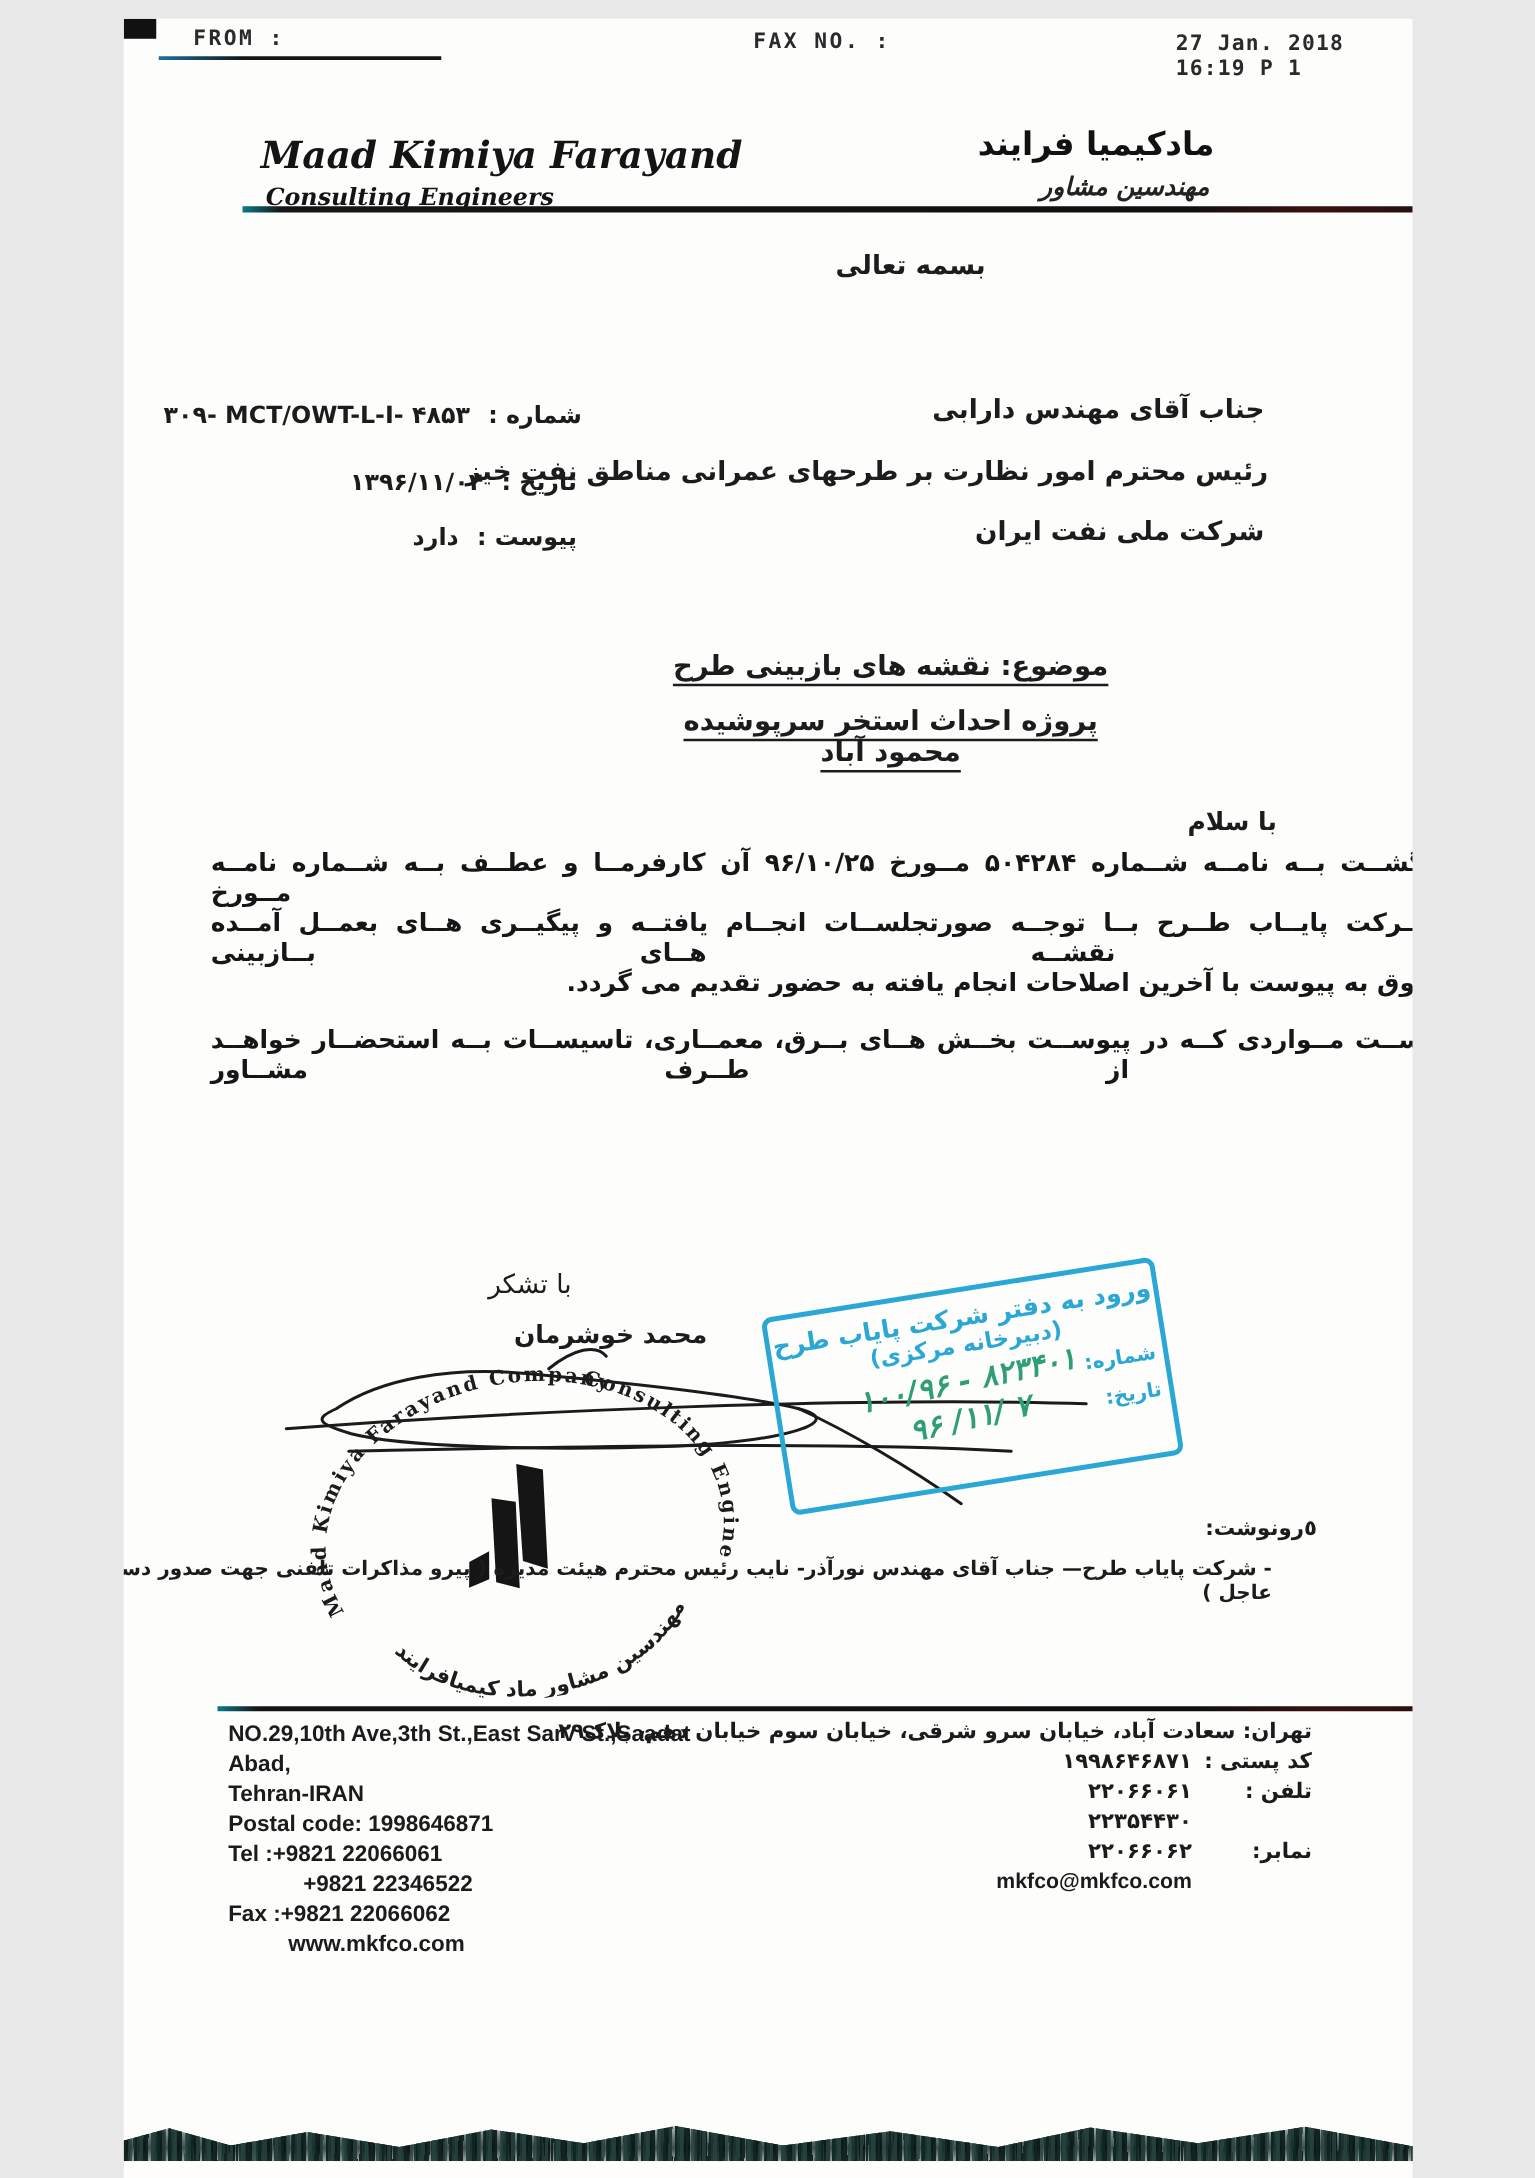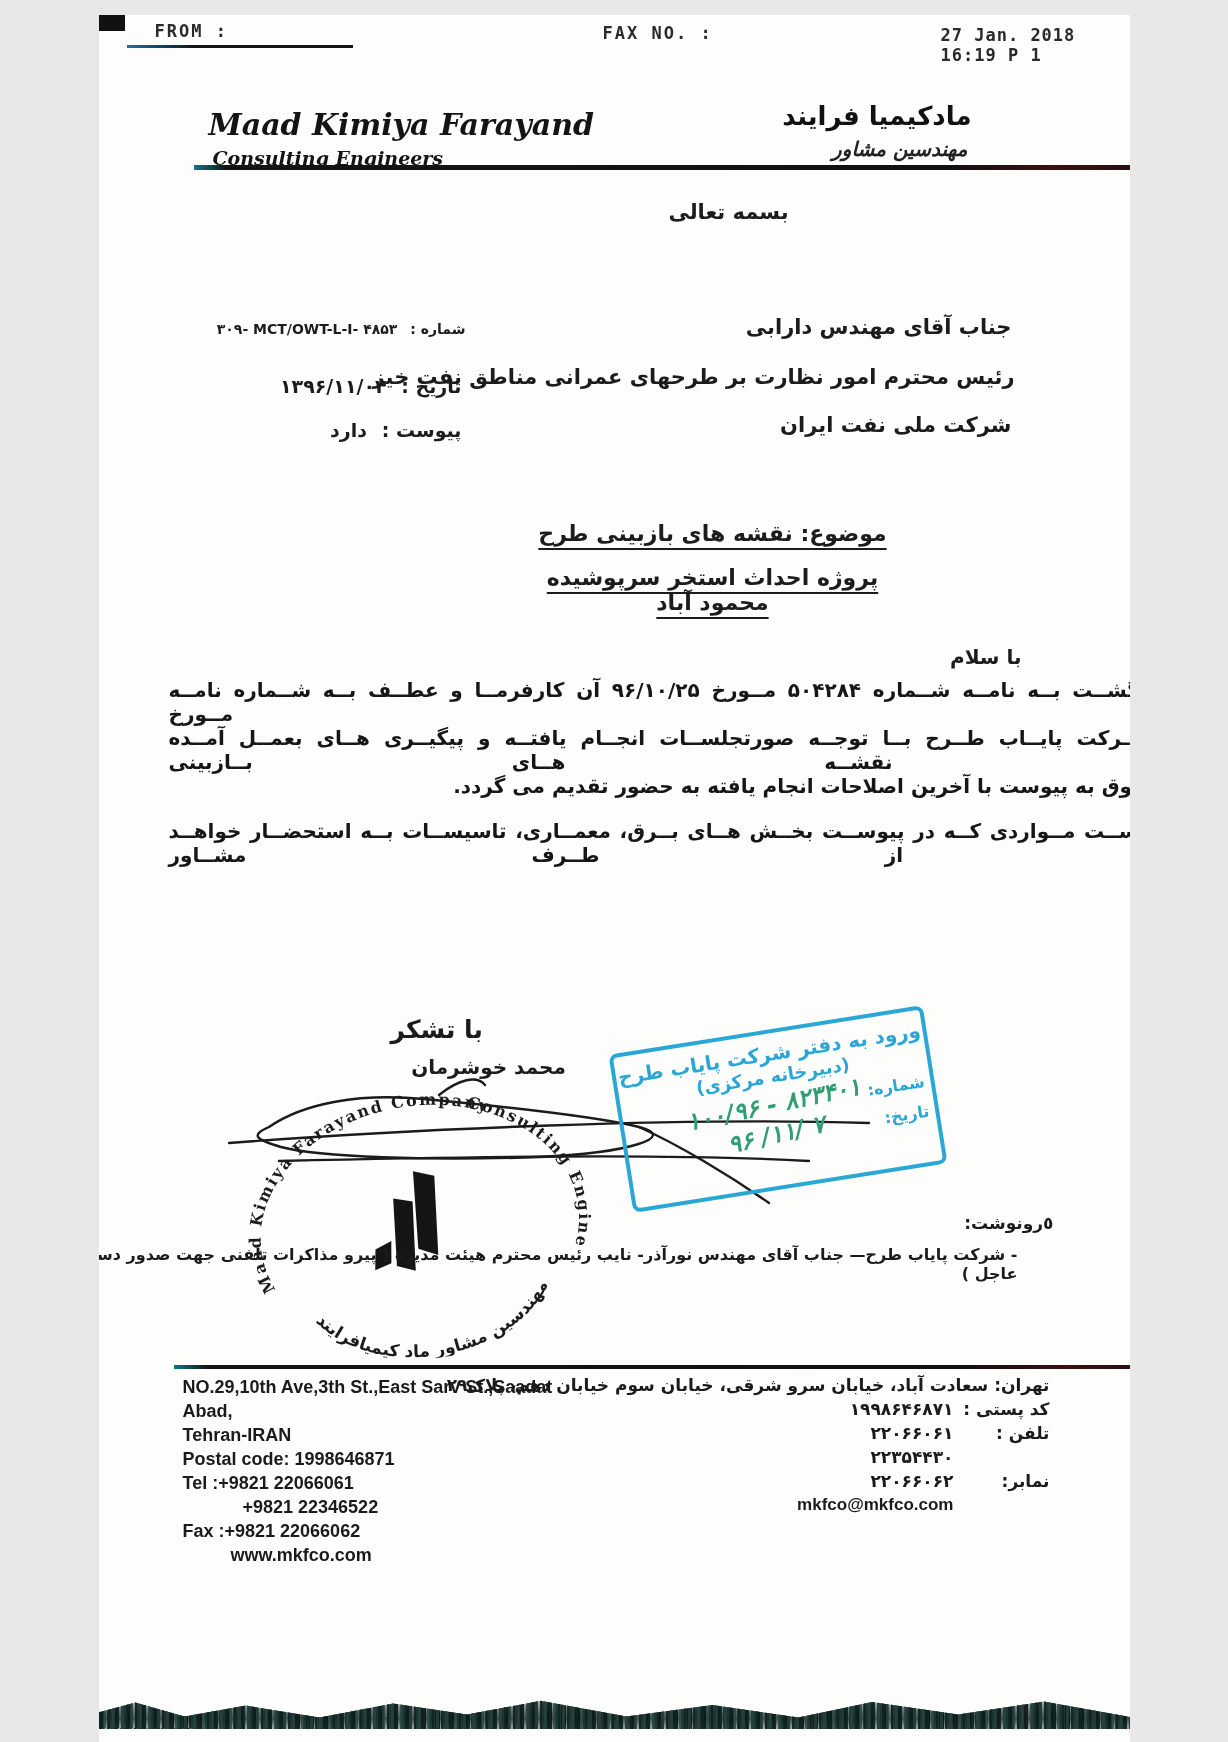--- a/index.html
+++ b/index.html
@@ -54,21 +54,21 @@
   </svg>
 
   <div class="abs rule" style="left:95px;top:150px;width:1042px;height:5px;"></div>
 
   <div class="abs fa" style="left:480px;top:185px;width:300px;text-align:center;font-size:21px;font-weight:bold;">بسمه تعالی</div>
 
   <div class="abs fa" style="right:118px;top:300px;font-size:21px;font-weight:bold;">جناب آقای مهندس دارابی</div>
   <div class="abs fa" style="right:115px;top:350px;font-size:21px;font-weight:bold;">رئیس محترم امور نظارت بر طرحهای عمرانی مناطق نفت خیز</div>
   <div class="abs fa" style="right:118px;top:398px;font-size:21px;font-weight:bold;">شرکت ملی نفت ایران</div>
 
-  <div class="abs fa" style="right:664px;top:306px;font-size:14px;font-weight:bold;white-space:nowrap;">
+  <div class="abs fa" style="right:664px;top:306px;font-size:19px;font-weight:bold;white-space:nowrap;">
     <span>شماره :</span>
     <span class="ltr" style="margin-right:8px;">۳۰۹- MCT/OWT-L-I- ۴۸۵۳</span>
   </div>
   <div class="abs fa" style="right:668px;top:360px;font-size:19px;font-weight:bold;white-space:nowrap;">
     <span>تاریخ :</span>
     <span class="ltr" style="margin-right:8px;">۱۳۹۶/۱۱/۰۴</span>
   </div>
   <div class="abs fa" style="right:668px;top:404px;font-size:19px;font-weight:bold;white-space:nowrap;">
     <span>پیوست :</span>
     <span style="margin-right:8px;">دارد</span>
@@ -77,21 +77,21 @@
   <div class="abs fa u2" style="left:424px;top:506px;width:380px;text-align:center;font-size:22px;font-weight:bold;">موضوع: نقشه های بازبینی طرح</div>
   <div class="abs fa u2" style="left:424px;top:550px;width:380px;text-align:center;font-size:22px;font-weight:bold;">پروژه احداث استخر سرپوشیده محمود آباد</div>
 
   <div class="abs fa" style="right:108px;top:630px;font-size:20px;font-weight:bold;">با سلام</div>
 
   <div class="bodyline just" style="top:663px;">احترامـاً، بازگشــت بــه نامــه شــماره ۵۰۴۲۸۴ مــورخ ۹۶/۱۰/۲۵ آن کارفرمــا و عطــف بــه شــماره نامــه ⁦۹۶-۸۲۲۸۲⁩ مــورخ</div>
   <div class="bodyline just" style="top:711px;">⁦77/۱۱/۰۳⁩ شــرکت پایــاب طــرح بــا توجــه صورتجلســات انجــام یافتــه و پیگیــری هــای بعمــل آمــده درخصــوص نقشــه هــای بــازبینی</div>
   <div class="bodyline" style="top:759px;text-align:right;">طرح پروژه فوق به پیوست با آخرین اصلاحات انجام یافته به حضور تقدیم می گردد.</div>
   <div class="bodyline just" style="top:804px;">لازم بــذکر اســت مــواردی کــه در پیوســت بخــش هــای بــرق، معمــاری، تاسیســات  بــه استحضــار خواهــد رســید. از طــرف مشــاور</div>
 
-  <div class="abs fa" style="left:292px;top:1000px;font-size:25px;font-weight:bold;">با تشکر</div>
+  <div class="abs fa" style="left:292px;top:1000px;font-size:21px;font-weight:normal;">با تشکر</div>
   <div class="abs fa" style="left:280px;top:1040px;width:220px;text-align:center;font-size:20px;font-weight:bold;">محمد خوشرمان</div>
 
   <svg class="abs" style="left:118px;top:1046px;transform:rotate(-9deg);" width="380" height="300" viewBox="0 0 380 300">
     <defs>
       <path id="arcTop" d="M 49,209 A 160,122 0 1 1 351,209" fill="none"></path>
       <path id="arcBot" d="M 78,238 A 132,96 0 0 0 322,238" fill="none"></path>
     </defs>
     <text font-family="DejaVu Serif, serif" font-size="16" font-weight="bold" fill="#1c1c1c" letter-spacing="2">
       <textPath href="#arcTop" startOffset="2">Maad Kimiya Farayand Company</textPath>
     </text>

